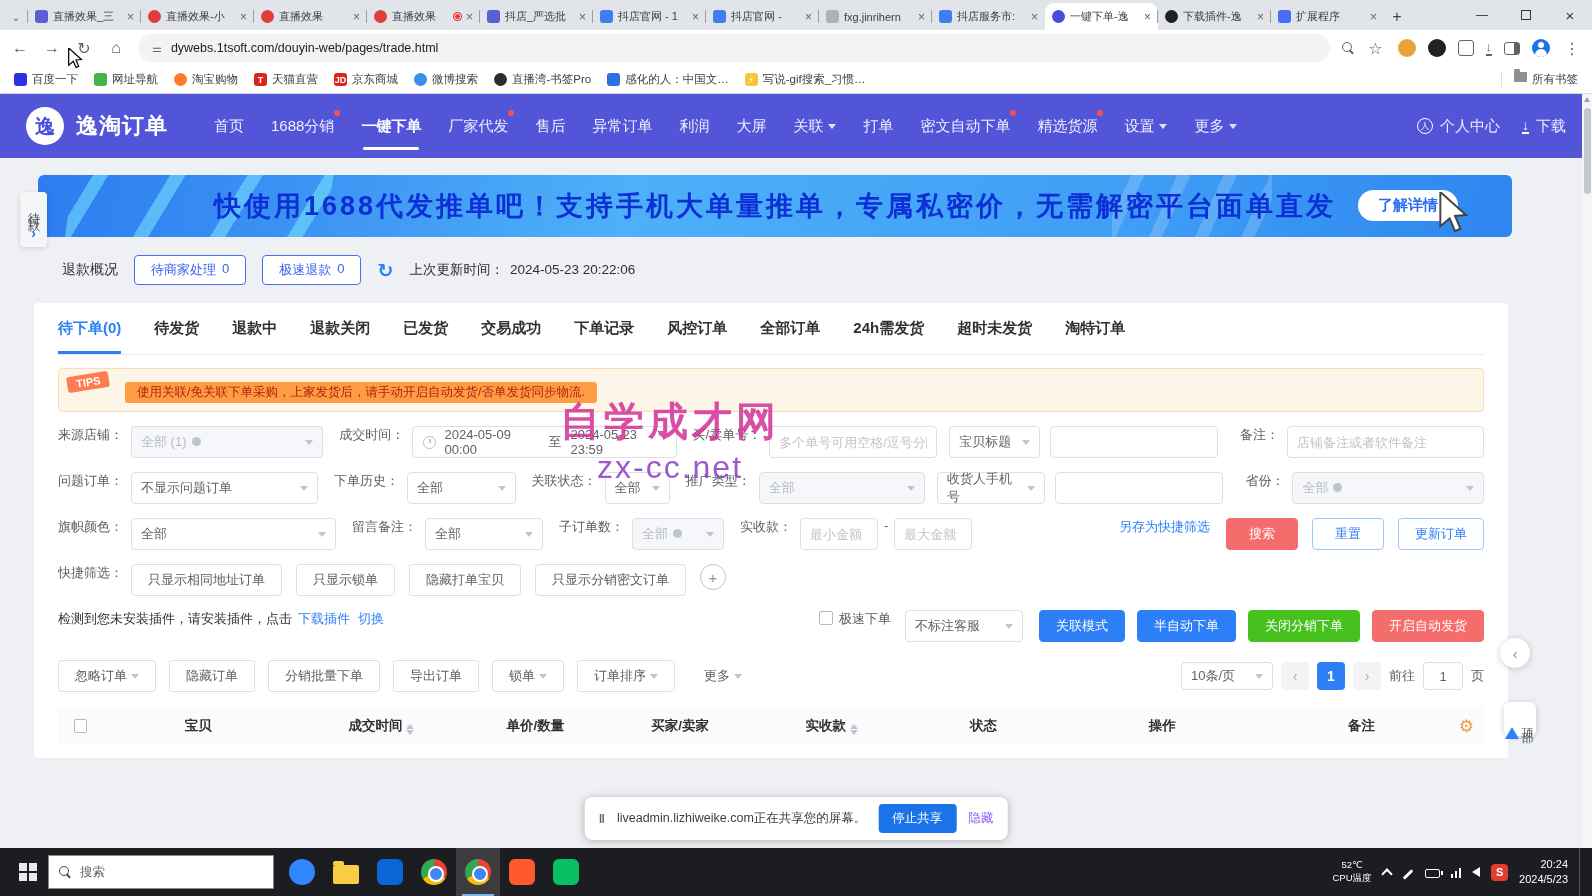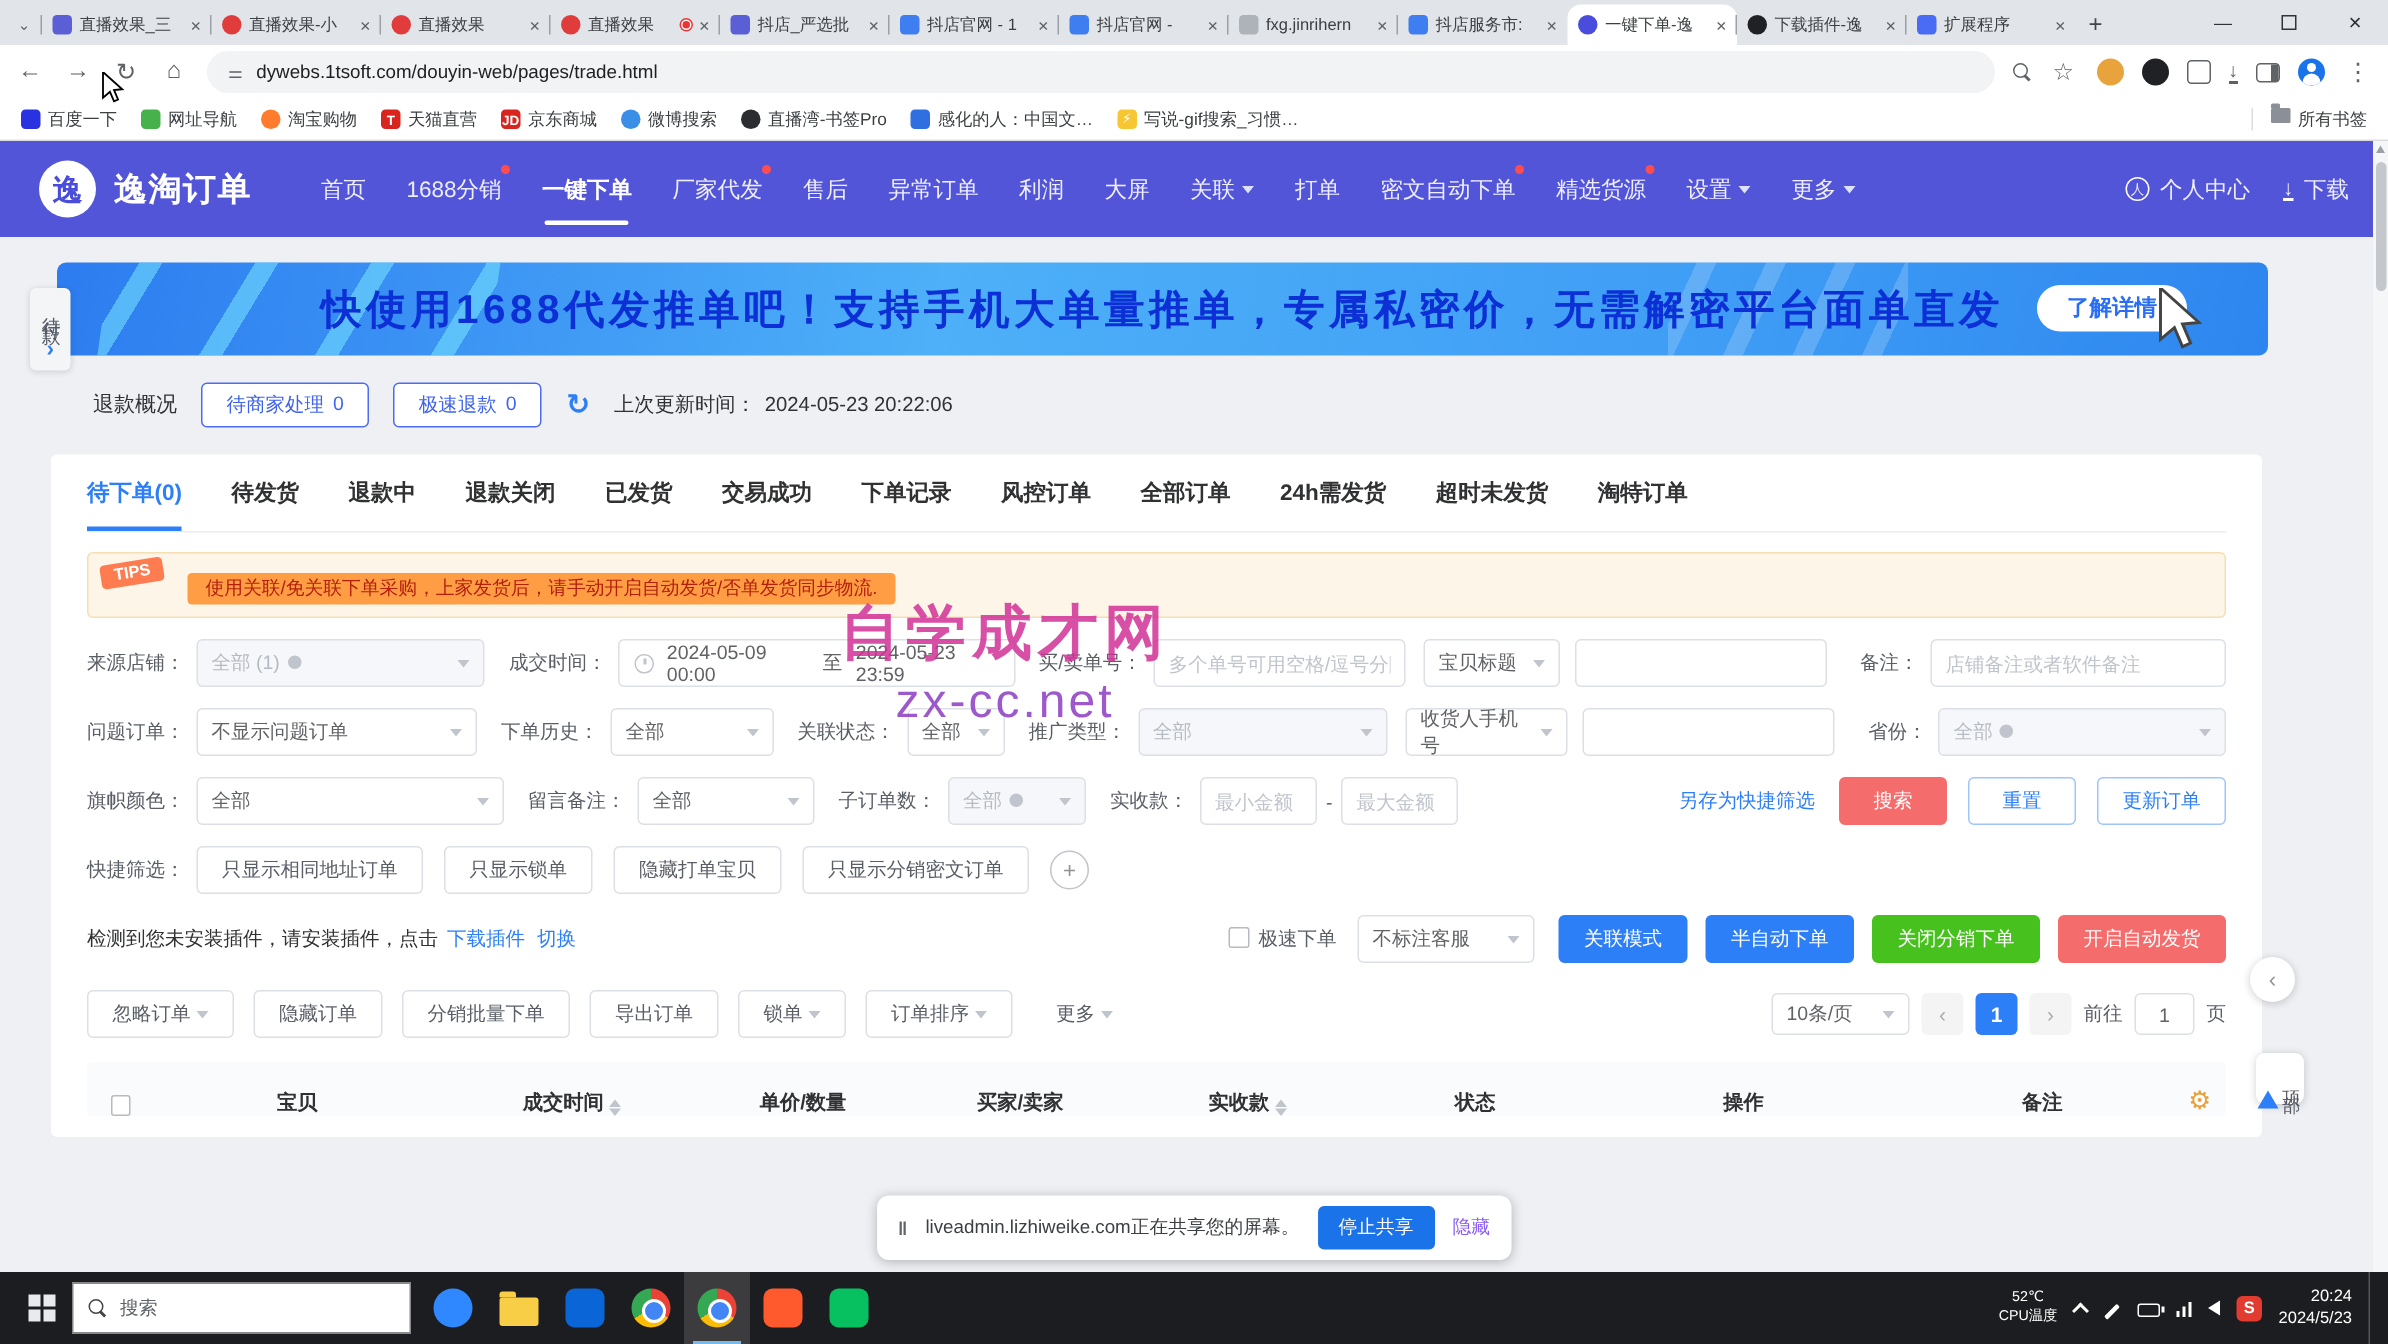--- a/index.html
+++ b/index.html
@@ -92,21 +92,21 @@
 
 .tips{position:relative;margin-top:13px;background:#fdf5e7;border:1px solid #f6ddb3;border-radius:4px;padding:7px 14px 8px 66px;font-size:12.5px}
 .tipstag{position:absolute;left:8px;top:5px;background:#ff7b50;color:#fff;font-size:11px;font-weight:bold;padding:2px 9px;border-radius:3px;transform:rotate(-9deg)}
 .tl1{color:#f5222d;display:flex;flex-wrap:wrap;gap:4px 10px;align-items:center}
 .tl1 .bu::before{content:"● ";font-size:8px}
 .lnk-o{color:#ff8a00}
 .lnk-b{color:#4a7df7}
 .tl2{display:inline-block;margin-top:6px;background:#ff9d45;color:#b3200e;padding:2px 12px;border-radius:3px}
 
 
-.frow{display:flex;align-items:center;margin-top:14px;font-size:13px;color:#5a5e66}
+.frow{display:flex;margin-top:14px;font-size:13px;color:#5a5e66}
 .lb{margin-right:8px;white-space:nowrap}
 .sel{height:32px;border:1px solid #dcdfe6;border-radius:4px;background:#fff;display:flex;align-items:center;justify-content:space-between;padding:0 9px;color:#606266;gap:6px}
 .sel .caret{width:0;height:0;border-left:4px solid transparent;border-right:4px solid transparent;border-top:5px solid #c0c4cc;flex:none}
 .sel.dis{background:#f5f7fa;color:#b6bac2}
 .graydot{display:inline-block;width:9px;height:9px;border-radius:50%;background:#c0c4cc;margin-left:5px}
 .inp{height:32px;border:1px solid #dcdfe6;border-radius:4px;padding:0 9px;font-size:13px;color:#606266;background:#fff;font-family:inherit;outline:none}
 .inp::placeholder{color:#c0c4cc}
 .dtbox{height:32px;border:1px solid #dcdfe6;border-radius:4px;background:#fff;display:flex;align-items:center;gap:9px;padding:0 10px;color:#606266}
 .clk{width:13px;height:13px;border:1.4px solid #c0c4cc;border-radius:50%;position:relative}
 .clk::after{content:"";position:absolute;left:5px;top:2px;width:1.4px;height:4px;background:#c0c4cc}
@@ -125,21 +125,21 @@
 .sortic .d{border-top:5px solid #c0c4cc}
 
 
 .acts{display:flex;align-items:center;gap:13px;margin-top:18px}
 .pager{margin-left:auto;display:flex;align-items:center;gap:8px;font-size:13px;color:#5a5e66}
 .pgbox{width:28px;height:28px;border-radius:4px;background:#f4f4f5;color:#a8abb2;display:flex;align-items:center;justify-content:center;font-size:14px}
 .pgbox.on{background:#2d7ff7;color:#fff;font-weight:bold}
 .goto{width:40px;height:28px;border:1px solid #dcdfe6;border-radius:4px;text-align:center;font-size:13px;color:#606266}
 
 
-.thead{display:flex;align-items:flex-end;margin-top:16px;background:#fafbfc;height:36px;font-size:13.5px;font-weight:bold;color:#303133;border-radius:3px;padding:0 10px}
+.thead{display:flex;align-items:center;margin-top:16px;background:#fafbfc;height:36px;font-size:13.5px;font-weight:bold;color:#303133;border-radius:3px;padding:0 10px}
 .th{text-align:center}
 .gear{margin-left:auto;color:#e6a23c;font-size:17px;font-weight:normal}
 
 
 .wm{position:absolute;left:560px;top:300px;text-align:center;pointer-events:none;z-index:9}
 .wm .w1{font-size:40px;font-weight:bold;color:rgba(209,48,150,.85);letter-spacing:4px}
 .wm .w2{font-size:32px;color:rgba(140,60,195,.85);letter-spacing:2px}
 
 
 .share{position:absolute;left:50%;transform:translateX(-50%);bottom:8px;background:#fff;border-radius:8px;box-shadow:0 1px 8px rgba(0,0,0,.25);display:flex;align-items:center;gap:12px;padding:7px 14px;font-size:12.5px;color:#3c4043;z-index:20}

